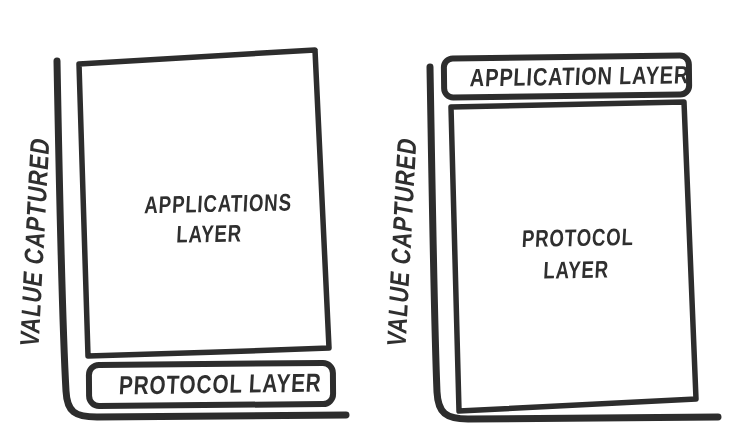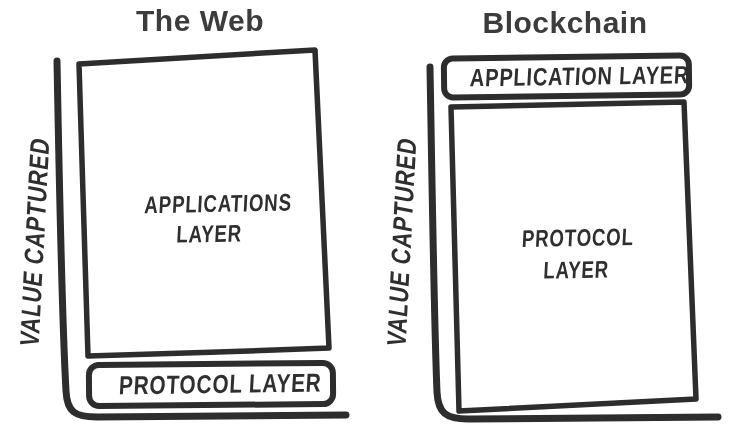--- a/index.html
+++ b/index.html
@@ -52,22 +52,20 @@
 
     <rect x="89" y="364" width="244" height="41" rx="10" stroke-width="6" transform="rotate(-0.5 211 384)"></rect>
 
     <path d="M430 67 C432 180 434 320 437 392 C438 413 446 419 468 419 L718 417" stroke-width="7"></path>
 
     <rect x="444" y="57" width="245" height="39" rx="9" stroke-width="6" transform="rotate(-0.7 566 76)"></rect>
 
     <path d="M451 107 C529 105 606 104 684 102 C688 201 692 300 696 399 C617 403 538 407 459 411 C456 310 454 208 451 107 Z" stroke-width="5.5"></path>
   </svg>
 
-  <div class="label panel-title" style="left:90px;top:4px;">The Web</div>
-  <div class="label panel-title" style="left:455px;top:6px;">Blockchain</div>
 
   <div class="label hand value-axis" style="left:-125px;top:227px;">VALUE CAPTURED</div>
   <div class="label hand value-axis" style="left:242px;top:227px;">VALUE CAPTURED</div>
 
   <div class="label hand layer-text big-label" style="left:125px;top:189px;">
     <div>APPLICATIONS</div>
     <div>LAYER</div>
   </div>
 
   <div class="label hand bar-label" style="left:95px;top:367px;">PROTOCOL LAYER</div>

